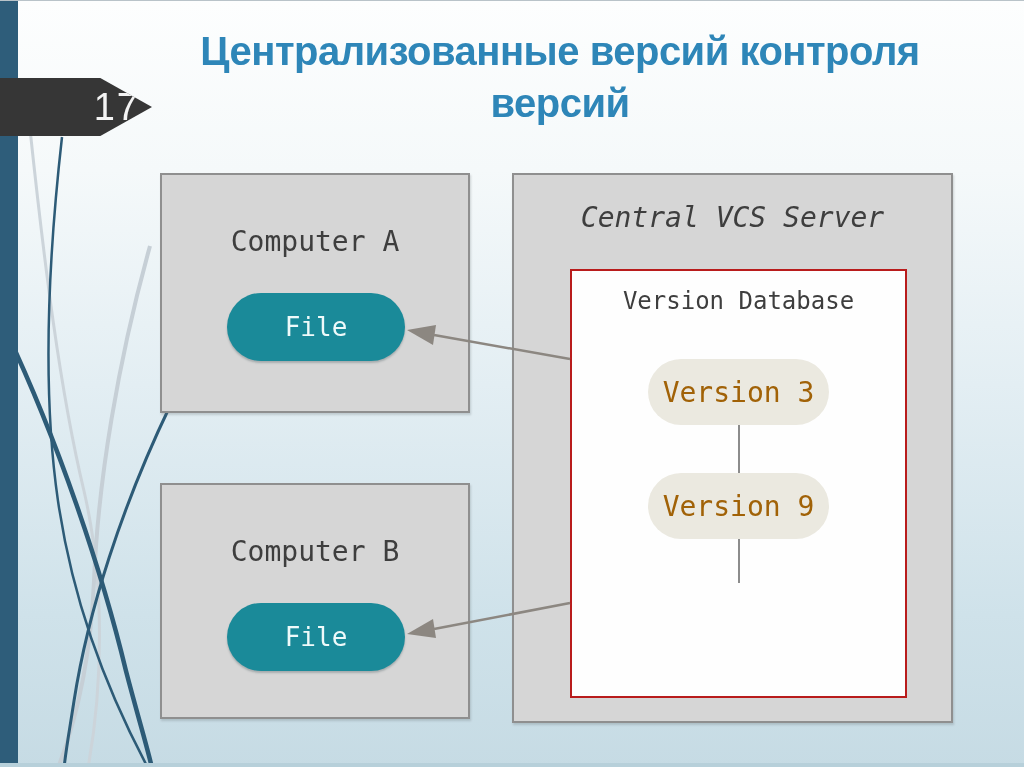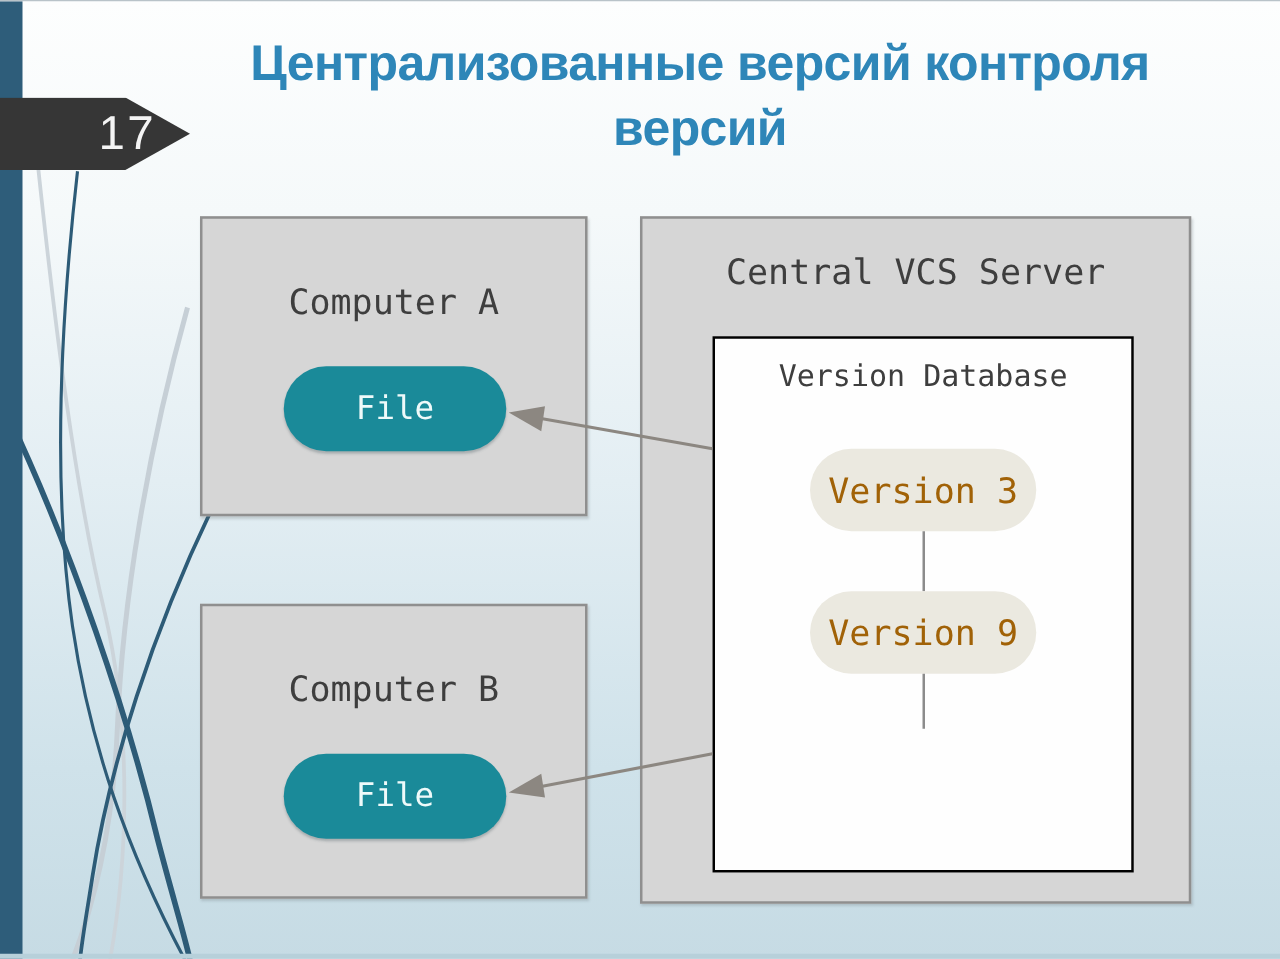--- a/index.html
+++ b/index.html
@@ -31,21 +31,21 @@
   }
   .left-bar{
     position:absolute;left:0;top:0;width:18px;height:767px;
     background:var(--sidebar-bar);
   }
   .swoosh{position:absolute;left:0;top:0;pointer-events:none;}
   .badge{
     position:absolute;left:0;top:77px;width:152px;height:58px;
     background:var(--badge-dark);
     clip-path:polygon(0 0,66% 0,100% 50%,66% 100%,0 100%);
-    display:flex;align-items:center;justify-content:center;
+    display:flex;align-items:center;justify-content:flex-end;
   }
   .badge span{
     display:block;width:110px;text-align:right;padding-right:12px;
     color:#f4f4f4;font-size:38px;font-weight:300;letter-spacing:2px;
     font-family:"Liberation Sans",sans-serif;
   }
   .title{
     position:absolute;left:130px;top:24px;width:860px;margin:0;
     text-align:center;color:var(--title-blue);
     font-size:40px;line-height:52px;font-weight:600;letter-spacing:-0.5px;
@@ -59,34 +59,34 @@
   }
   .computer-a{left:160px;top:172px;width:310px;height:240px;}
   .computer-b{left:160px;top:482px;width:310px;height:236px;}
   .server{left:512px;top:172px;width:441px;height:550px;}
   .box-label{
     position:absolute;left:0;width:100%;text-align:center;
     font-family:"DejaVu Sans Mono","Liberation Mono",monospace;
     font-size:28px;color:var(--mono-text);
   }
   .computer-a .box-label,.computer-b .box-label{top:50px;}
-  .server .box-label{top:26px;}
+  .server .box-label{top:26px;font-style:italic;}
   .file-pill{
     position:absolute;left:65px;top:118px;width:178px;height:68px;
     background:var(--teal-pill);border-radius:34px;
     display:flex;align-items:center;justify-content:center;
     box-shadow:0 2px 2px rgba(60,80,85,0.3);
   }
   .file-pill span{
     font-family:"DejaVu Sans Mono","Liberation Mono",monospace;
     font-size:26px;color:#eefafa;
   }
   .version-db{
     position:absolute;left:56px;top:94px;width:337px;height:429px;
-    background:#fefefe;border:2px solid #000000;box-sizing:border-box;
+    background:#fefefe;border:2px solid #b91c1c;box-sizing:border-box;
   }
   .db-label{
     position:absolute;left:0;top:16px;width:100%;text-align:center;
     font-family:"DejaVu Sans Mono","Liberation Mono",monospace;
     font-size:24px;color:var(--mono-text);
   }
   .vpill{
     position:absolute;left:76px;width:181px;height:66px;
     background:var(--version-pill);border-radius:33px;
     display:flex;align-items:center;justify-content:center;

